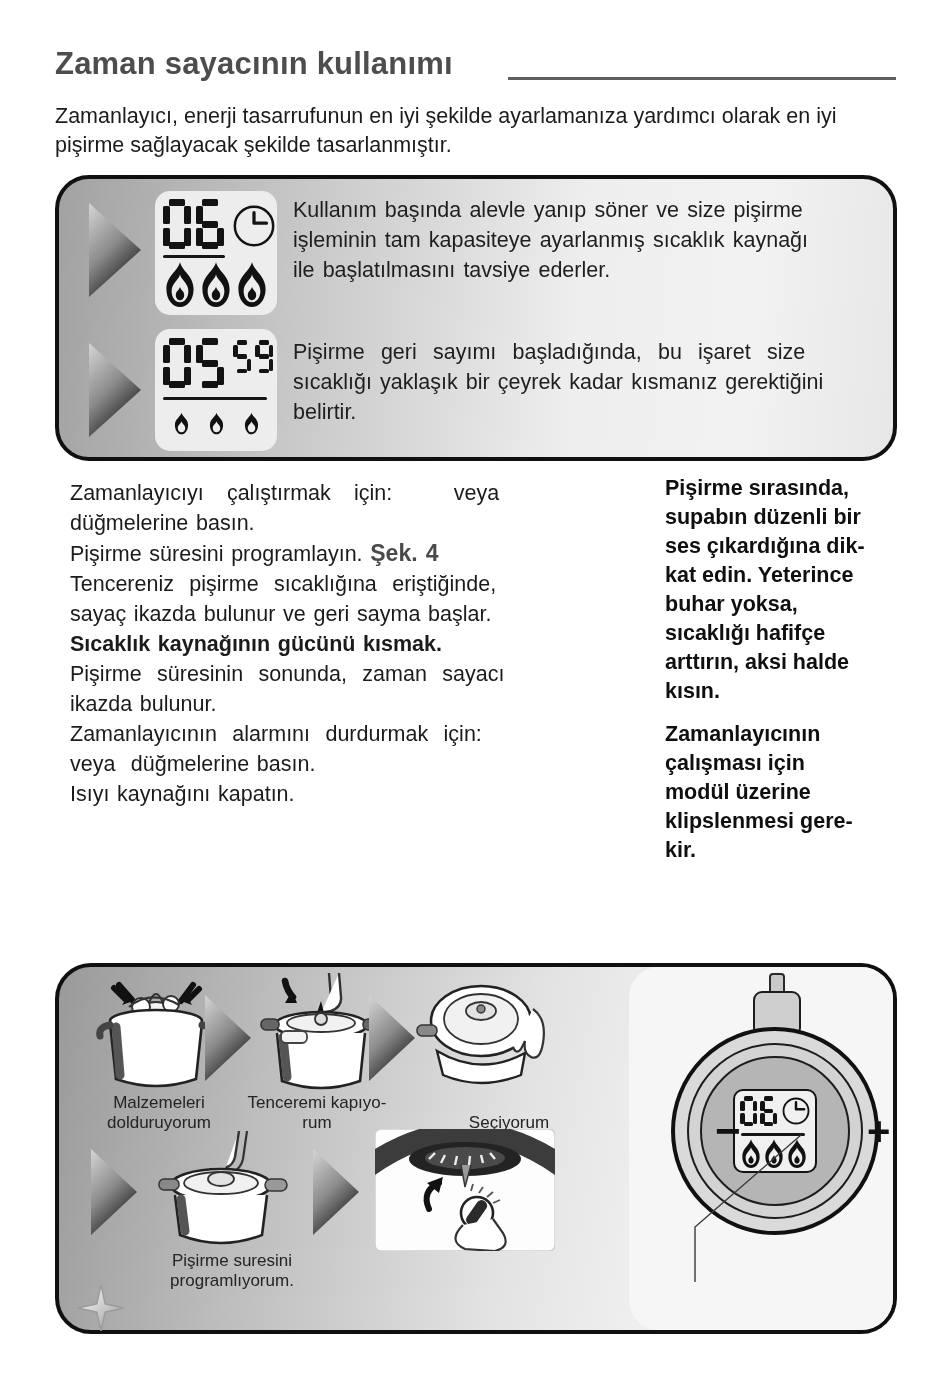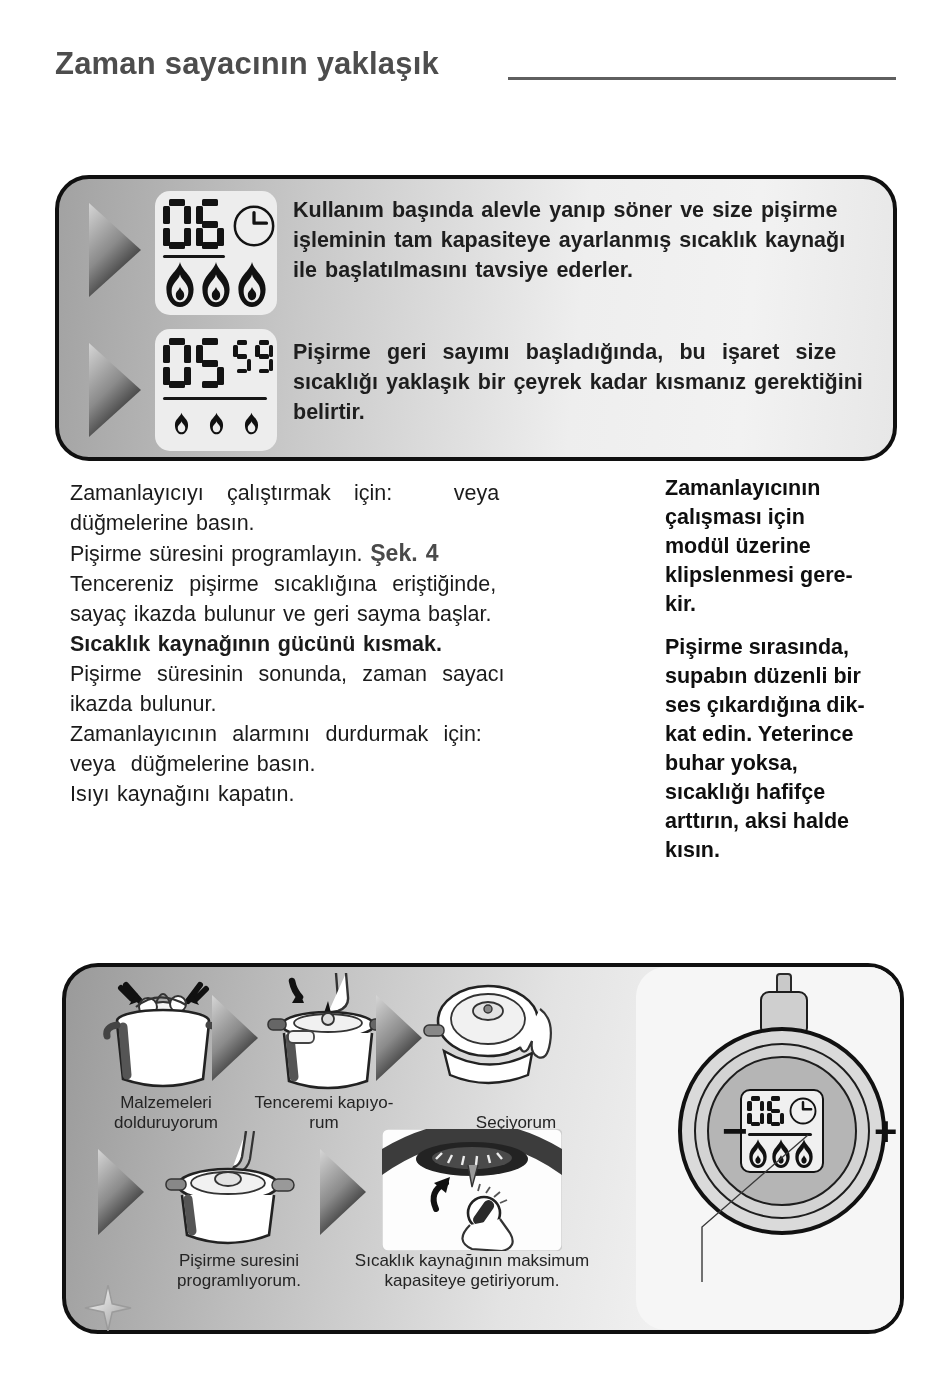--- a/index.html
+++ b/index.html
@@ -19,51 +19,52 @@
             background:linear-gradient(95deg,#a2a2a2 0%,#c9c9c9 30%,#eeeeee 62%,#f2f2f2 82%,#e7e7e7 100%);}
   .tri{clip-path:polygon(0 0,100% 50%,0 100%);
        background:linear-gradient(135deg,#d6d6d6 0%,#8b8b8b 45%,#2a2a2a 80%,#0d0d0d 100%);}
   .info-tri{width:52px;height:94px;}
   .lcd{background:#ededed;border-radius:15px;}
   .lcd-row{display:flex;align-items:flex-start;}
   .seg-digit{position:relative;display:inline-block;}
   .seg-digit .sg{position:absolute;background:#131313;border-radius:1.5px;}
   .lcd-divider{background:#161616;height:3px;border-radius:2px;}
   .flame-row{display:flex;justify-content:center;align-items:flex-end;}
-  .info-text{font-size:21.5px;line-height:30px;color:#1e1e1e;white-space:pre-wrap;word-spacing:.10em;font-weight:bold;}
+  .info-text{font-size:21.5px;line-height:30px;color:#1e1e1e;white-space:pre-wrap;word-spacing:.10em;}
 
   
   .left-col{left:70px;top:478px;width:575px;}
   .left-col p{margin:0;font-size:21.5px;line-height:30px;white-space:pre-wrap;word-spacing:.08em;color:#1b1b1b;}
   .fig-ref{font-weight:700;color:#4a4a4a;font-size:23px;}
   .bold-line{font-weight:700;color:#111;}
   .right-col{left:665px;top:474px;width:232px;}
   .right-col .rp{margin:0 0 14px 0;font-size:21.5px;line-height:29px;font-weight:700;color:#0f0f0f;white-space:pre-line;}
 
   
   .steps-box{left:55px;top:963px;width:834px;height:363px;border:4px solid #101010;border-radius:36px;
-             background:linear-gradient(100deg,#9a9a9a 0%,#bdbdbd 25%,#e3e3e3 55%,#f2f2f2 75%,#f4f4f4 100%);margin-left:7px;}
+             background:linear-gradient(100deg,#9a9a9a 0%,#bdbdbd 25%,#e3e3e3 55%,#f2f2f2 75%,#f4f4f4 100%);}
   .device-panel{left:570px;top:0px;width:264px;height:363px;background:#f6f6f6;border-radius:30px 32px 32px 30px;}
   .step-tri{width:46px;height:86px;}
   .caption{font-size:17px;line-height:20px;color:#242424;text-align:center;white-space:pre-line;}
   .note{font-size:22px;font-weight:700;color:#0f0f0f;}
 
   
   .dial{border-radius:50%;display:flex;align-items:center;justify-content:center;}
   .sign{font-weight:700;color:#111;}
   svg{display:block;}
 </style>
 </head>
 <body>
 
 <div class="page">
 
-  <div class="abs title">Zaman sayacının yaklaşık</div>
+  <div class="abs title">Zaman sayacının kullanımı</div>
   <div class="abs title-rule"></div>
 
+  <div class="abs intro">Zamanlayıcı, enerji tasarrufunun en iyi şekilde ayarlamanıza yardımcı olarak en iyi pişirme sağlayacak şekilde tasarlanmıştır.</div>
 
   <div class="abs info-box">
 
     <div class="abs tri info-tri" style="left:30px;top:24px;"></div>
     <div class="abs lcd" style="left:96px;top:12px;width:122px;height:124px;">
       <div class="lcd-row" style="padding:8px 0 0 8px;">
         <div style="white-space: nowrap;"><span class="seg-digit" style="width: 28px; height: 50px; margin-right: 5px;"><i class="sg" style="left: 5.6px; top: 0px; width: 16.8px; height: 7px;"></i><i class="sg" style="left: 21px; top: 7px; width: 7px; height: 18px;"></i><i class="sg" style="left: 21px; top: 28.5px; width: 7px; height: 18px;"></i><i class="sg" style="left: 5.6px; top: 43px; width: 16.8px; height: 7px;"></i><i class="sg" style="left: 0px; top: 28.5px; width: 7px; height: 18px;"></i><i class="sg" style="left: 0px; top: 7px; width: 7px; height: 18px;"></i></span><span class="seg-digit" style="width: 28px; height: 50px; margin-right: 5px;"><i class="sg" style="left: 5.6px; top: 0px; width: 16.8px; height: 7px;"></i><i class="sg" style="left: 0px; top: 7px; width: 7px; height: 18px;"></i><i class="sg" style="left: 5.6px; top: 21.5px; width: 16.8px; height: 7px;"></i><i class="sg" style="left: 0px; top: 28.5px; width: 7px; height: 18px;"></i><i class="sg" style="left: 5.6px; top: 43px; width: 16.8px; height: 7px;"></i><i class="sg" style="left: 21px; top: 28.5px; width: 7px; height: 18px;"></i></span></div>
         <svg width="50" height="50" viewBox="0 0 48 48" style="margin-left:2px;margin-top:2px;">
           <circle cx="24" cy="24" r="20" fill="none" stroke="#131313" stroke-width="2.6"></circle>
           <path d="M24 10 L24 21 L37 21" fill="none" stroke="#131313" stroke-width="3.4" stroke-linecap="round" stroke-linejoin="round"></path>
@@ -127,33 +128,33 @@
 sayaç ikazda bulunur ve geri sayma başlar.</p>
     <p class="bold-line">Sıcaklık kaynağının gücünü kısmak.</p>
     <p>Pişirme  süresinin  sonunda,  zaman  sayacı
 ikazda bulunur.</p>
     <p>Zamanlayıcının  alarmını  durdurmak  için:
 veya  düğmelerine basın.</p>
     <p>Isıyı kaynağını kapatın.</p>
   </div>
 
   <div class="abs right-col">
-    <p class="rp">Zamanlayıcının
-çalışması için
-modül üzerine
-klipslenmesi gere-
-kir.</p>
     <p class="rp">Pişirme sırasında,
 supabın düzenli bir
 ses çıkardığına dik-
 kat edin. Yeterince
 buhar yoksa,
 sıcaklığı hafifçe
 arttırın, aksi halde
 kısın.</p>
+    <p class="rp">Zamanlayıcının
+çalışması için
+modül üzerine
+klipslenmesi gere-
+kir.</p>
   </div>
 
   <div class="abs steps-box">
 
     <div class="abs device-panel"></div>
 
     <div class="abs" style="left:30px;top:14px;">
       <svg width="136" height="112" viewBox="0 0 136 112">
         <path d="M30 4 L44 20 M25 7 L36 18" stroke="#111" stroke-width="6" stroke-linecap="round" fill="none"></path>
         <path d="M44 20 L33 24 L41 12 Z" fill="#111"></path>
@@ -264,22 +265,20 @@
           <path d="M96 62 L98 55"></path>
             <path d="M104 64 L108 58"></path>
             <path d="M112 68 L118 63"></path>
             <path d="M118 74 L125 71"></path>
         </g>
         <circle cx="102" cy="84" r="16" fill="#fff" stroke="#222" stroke-width="2.6"></circle>
         <rect x="96" y="70" width="11" height="28" rx="5" transform="rotate(35 102 84)" fill="#2b2b2b"></rect>
         <path d="M88 96 q-16 16 2 24 l30 2 q16 -4 8 -18 l-10 -14" fill="#fff" stroke="#333" stroke-width="2.2"></path>
       </svg>
     </div>
-    <div class="abs caption" style="left:276px;top:284px;width:260px;">Sıcaklık kaynağının maksimum
-kapasiteye getiriyorum.</div>
 
     <svg class="abs" style="left:18px;top:318px;" width="48" height="46" viewBox="0 0 44 44">
       <defs>
           <linearGradient id="starg" x1="0" y1="0" x2="1" y2="1">
         <stop offset="0" stop-color="#ffffff"></stop>
             <stop offset="0.55" stop-color="#c7c7c7"></stop>
             <stop offset="1" stop-color="#8f8f8f"></stop>
       </linearGradient>
         </defs>
       <path d="M22 0 L26 18 L44 22 L26 26 L22 44 L18 26 L0 22 L18 18 Z" fill="url(#starg)" stroke="#9b9b9b" stroke-width="1.4"></path>

